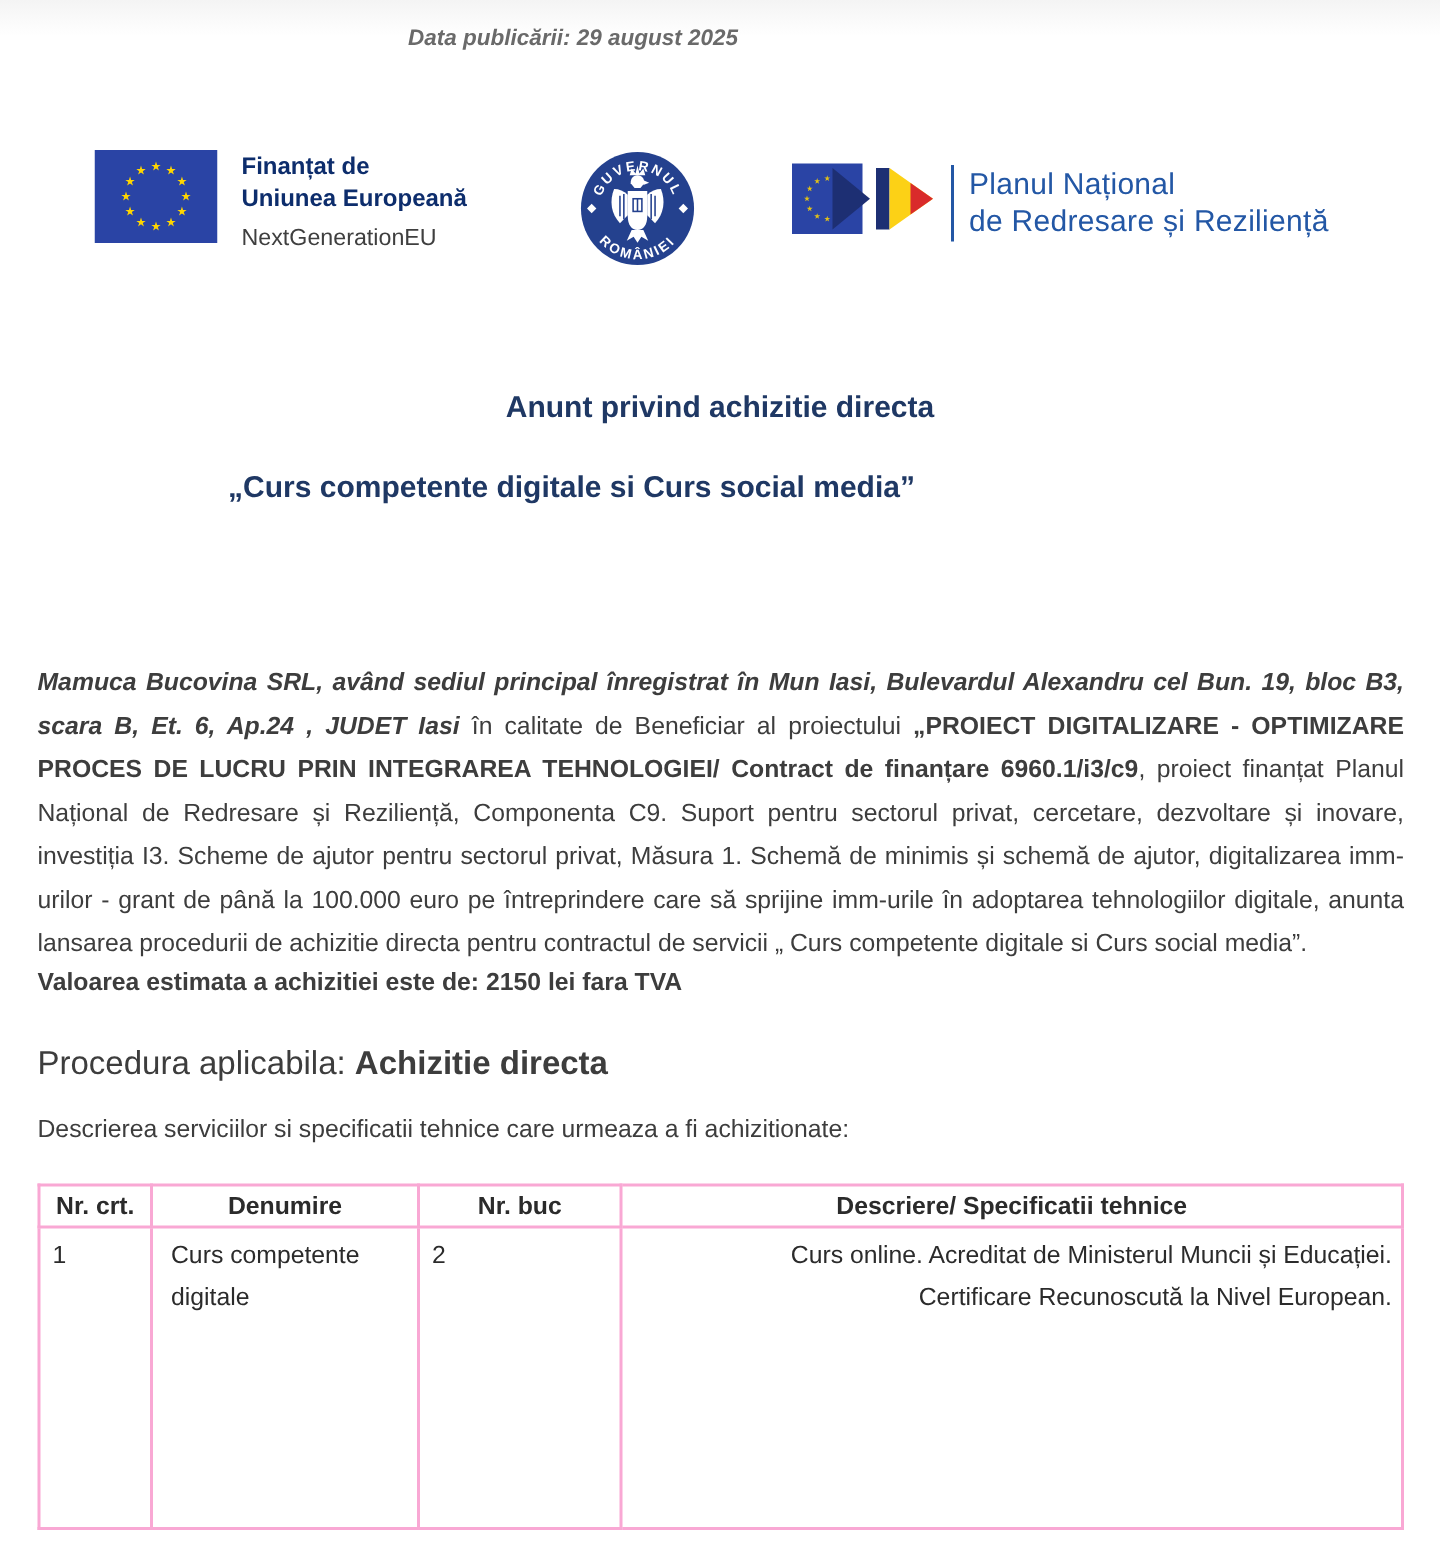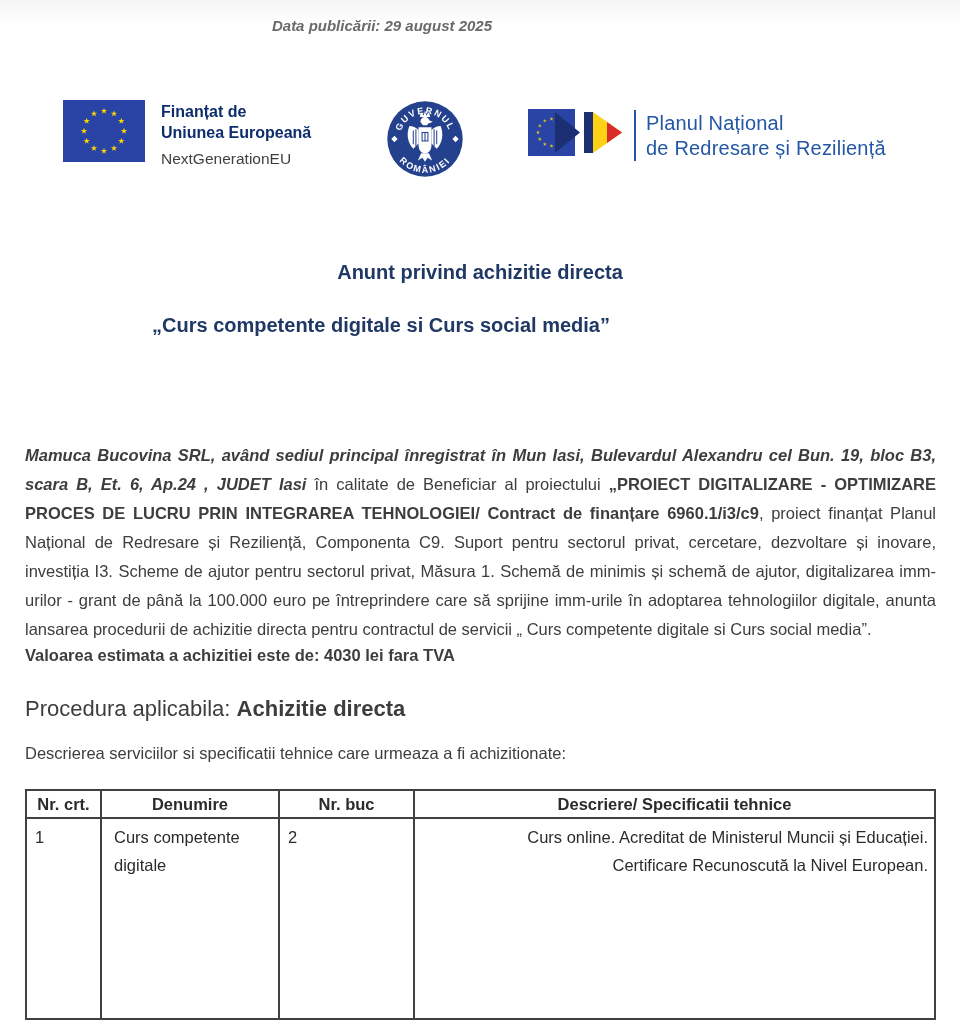--- a/index.html
+++ b/index.html
@@ -44,21 +44,21 @@
   .procedure-line{position:absolute;top:696px;left:25px;width:911px;
     font-size:22px;color:var(--body,#3d3d3d);}
   .procedure-line .b{font-weight:bold;}
   .desc-heading{position:absolute;top:744px;left:25px;width:911px;
     font-size:16.5px;color:var(--body,#3d3d3d);}
   .desc-heading .b{font-weight:normal;}
 
   table.specs{position:absolute;top:789px;left:25px;width:911px;
     border-collapse:collapse;table-layout:fixed;
     font-size:16.5px;color:#222;}
-  table.specs th,table.specs td{border:2px solid #404040;}
+  table.specs th,table.specs td{border:2px solid #f9a8d4;}
   table.specs th{height:24px;font-weight:bold;text-align:center;padding:1px 2px;color:#2b2b2b;}
   table.specs td{height:194px;vertical-align:top;line-height:28px;padding-top:4px;color:#2b2b2b;}
   td.c-nr{padding-left:8px;}
   td.c-den{padding-left:12px;padding-right:14px;}
   td.c-buc{padding-left:8px;}
   td.c-desc{padding-left:0;padding-right:6px;text-align:right;}
 </style>
 </head>
 <body>
 
@@ -155,21 +155,21 @@
     <div class="l1">Planul Național</div>
     <div class="l2">de Redresare și Reziliență</div>
   </div>
 </div>
 
 <div class="page-title">Anunt privind achizitie directa</div>
 <div class="page-subtitle">„Curs competente digitale si Curs social media”</div>
 
 <p class="intro"><span class="bi">Mamuca Bucovina SRL, având sediul principal înregistrat în Mun Iasi, Bulevardul Alexandru cel Bun. 19, bloc B3, scara B, Et. 6, Ap.24 , JUDET Iasi</span><span> în calitate de Beneficiar al proiectului </span><span class="b">„PROIECT DIGITALIZARE - OPTIMIZARE PROCES DE LUCRU PRIN INTEGRAREA TEHNOLOGIEI/ Contract de finanțare 6960.1/i3/c9</span><span>, proiect finanțat  Planul Național de Redresare și Reziliență, Componenta C9. Suport pentru sectorul privat, cercetare, dezvoltare și inovare, investiția I3. Scheme de ajutor pentru sectorul privat, Măsura 1. Schemă de minimis și schemă de ajutor, digitalizarea imm-urilor - grant de până la 100.000 euro pe întreprindere care să sprijine imm-urile în adoptarea tehnologiilor digitale, anunta lansarea procedurii de achizitie directa pentru contractul de servicii „ Curs competente digitale si Curs social media”.</span></p>
 
-<div class="value-line">Valoarea estimata a achizitiei este de: 4030 lei fara TVA</div>
+<div class="value-line">Valoarea estimata a achizitiei este de: 2150 lei fara TVA</div>
 
 <div class="procedure-line"><span>Procedura aplicabila: </span><span class="b">Achizitie directa</span></div>
 
 <div class="desc-heading"><span class="b">Descrierea serviciilor si specificatii tehnice care urmeaza a fi achizitionate</span><span>:</span></div>
 
 <table class="specs">
   <colgroup>
       <col style="width:75px">
       <col style="width:178px">
       <col style="width:135px">

